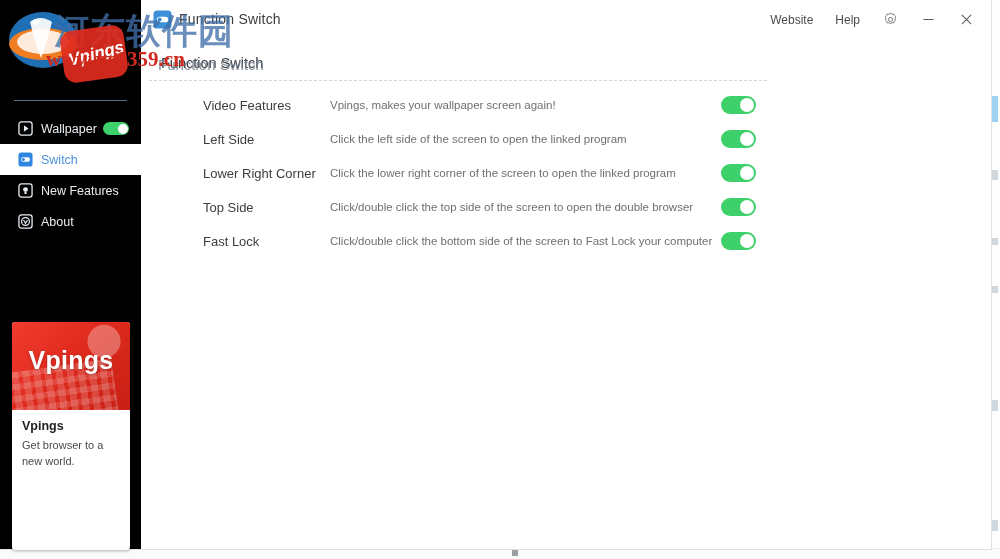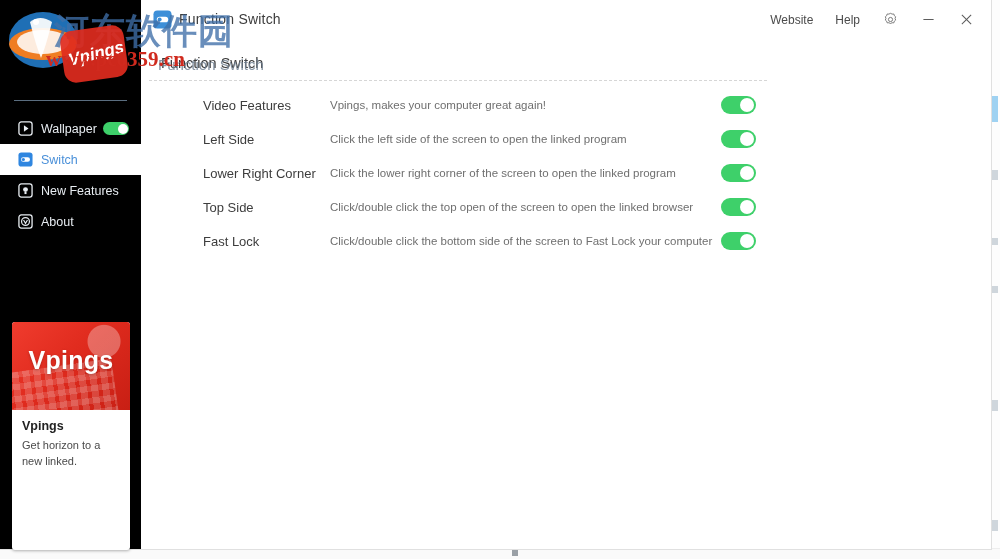--- a/index.html
+++ b/index.html
@@ -416,21 +416,21 @@
       </div>
 
       <div class="promo">
         <div class="promo-img">
           <div class="promo-kb"></div>
           <div class="promo-kb2"></div>
           <div class="promo-title">Vpings</div>
         </div>
         <div class="promo-body">
           <div class="promo-name">Vpings</div>
-          <div class="promo-desc">Get horizon to a new linked.</div>
+          <div class="promo-desc">Get browser to a new world.</div>
         </div>
       </div>
     </div>
 
     <div class="titlebar">
       <span class="title-icon">
         <svg width="19" height="19" viewBox="0 0 20 20">
           <rect x="0.5" y="0.5" width="19" height="19" rx="4" fill="#3d8fd8"></rect>
           <rect x="4" y="7" width="12" height="6" rx="3" fill="#ffffff"></rect>
           <circle cx="7" cy="10" r="2.1" fill="#3d8fd8"></circle>
@@ -462,39 +462,39 @@
     </div>
 
     <div class="content">
       <div class="section-title">Function Switch</div>
       <div class="section-rule"></div>
 
       <div class="rows">
 
         <div class="row">
           <span class="row-name">Video Features</span>
-          <span class="row-desc">Vpings, makes your computer great again!</span>
+          <span class="row-desc">Vpings, makes your wallpaper screen again!</span>
           <span class="row-toggle"></span>
         </div>
 
         <div class="row">
           <span class="row-name">Left Side</span>
           <span class="row-desc">Click the left side of the screen to open the linked program</span>
           <span class="row-toggle"></span>
         </div>
 
         <div class="row">
           <span class="row-name">Lower Right Corner</span>
           <span class="row-desc">Click the lower right corner of the screen to open the linked program</span>
           <span class="row-toggle"></span>
         </div>
 
         <div class="row">
           <span class="row-name">Top Side</span>
-          <span class="row-desc">Click/double click the top open of the screen to open the linked browser</span>
+          <span class="row-desc">Click/double click the top side of the screen to open the double browser</span>
           <span class="row-toggle"></span>
         </div>
 
         <div class="row">
           <span class="row-name">Fast Lock</span>
           <span class="row-desc">Click/double click the bottom side of the screen to Fast Lock your computer</span>
           <span class="row-toggle"></span>
         </div>
 
       </div>

